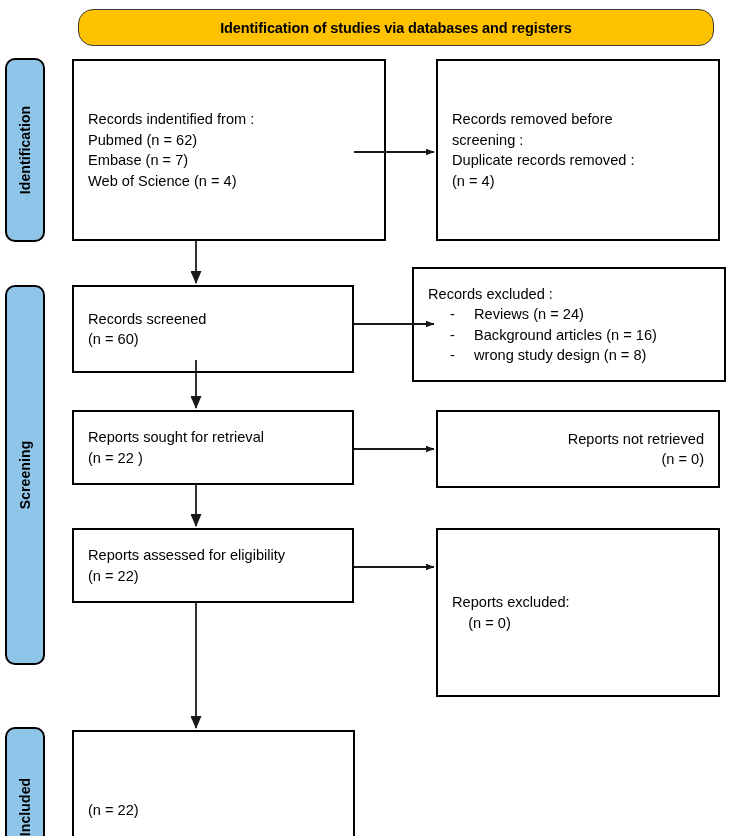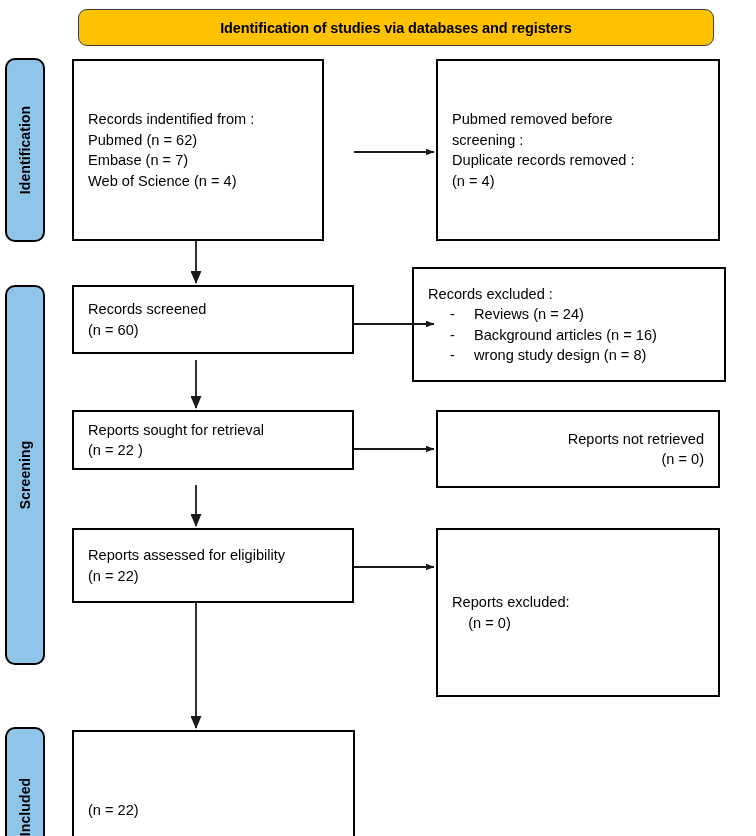--- a/index.html
+++ b/index.html
@@ -22,21 +22,21 @@
 
   
   .banner {
     position: absolute;
     left: 78px;
     top: 9px;
     width: 636px;
     height: 37px;
     background: #ffc200;
     border: 1.5px solid #3b3b3b;
-    border-radius: 9px;
+    border-radius: 15px;
     display: flex;
     align-items: center;
     justify-content: center;
     box-sizing: border-box;
   }
   .banner-text {
     font-size: 14.5px;
     font-weight: bold;
     letter-spacing: -0.1px;
     color: #000000;
@@ -94,25 +94,25 @@
     display: flex;
   }
   .bullet-dash {
     display: inline-block;
     width: 46px;
     padding-left: 22px;
     box-sizing: border-box;
   }
 
   
-  #box-identified       { left: 72px;  top: 59px;  width: 252px; height: 182px; }
+  #box-identified       { left: 72px;  top: 59px;  width: 314px; height: 182px; }
   #box-removed          { left: 436px; top: 59px;  width: 284px; height: 182px; }
-  #box-screened         { left: 72px;  top: 285px; height: 69px; width: 282px; }
+  #box-screened         { left: 72px;  top: 285px; height: 88px; width: 282px; }
   #box-records-excluded { left: 412px; top: 267px; width: 314px; height: 115px; }
-  #box-sought           { left: 72px;  top: 410px; width: 282px; height: 60px; }
+  #box-sought           { left: 72px;  top: 410px; width: 282px; height: 75px; }
   #box-not-retrieved    { left: 436px; top: 410px; width: 284px; height: 78px; text-align: right; }
   #box-assessed         { left: 72px;  top: 528px; width: 282px; height: 75px; }
   #box-reports-excluded { left: 436px; top: 528px; width: 284px; height: 169px; }
   #box-included         { left: 72px;  top: 730px; width: 283px; height: 160px; }
 
   
   #box-records-excluded { justify-content: center; }
 
   
   #connectors {
@@ -144,21 +144,21 @@
   </div>
 
   <div class="flow-box" id="box-identified">
     <span class="box-line">Records indentified from :</span>
     <span class="box-line">Pubmed (n = 62)</span>
     <span class="box-line">Embase (n = 7)</span>
     <span class="box-line">Web of Science (n = 4)</span>
   </div>
 
   <div class="flow-box" id="box-removed">
-    <span class="box-line">Pubmed removed before</span>
+    <span class="box-line">Records removed before</span>
     <span class="box-line">screening :</span>
     <span class="box-line">Duplicate records removed :</span>
     <span class="box-line">(n = 4)</span>
   </div>
 
   <div class="flow-box" id="box-screened">
     <span class="box-line">Records screened</span>
     <span class="box-line">(n = 60)</span>
   </div>
 

